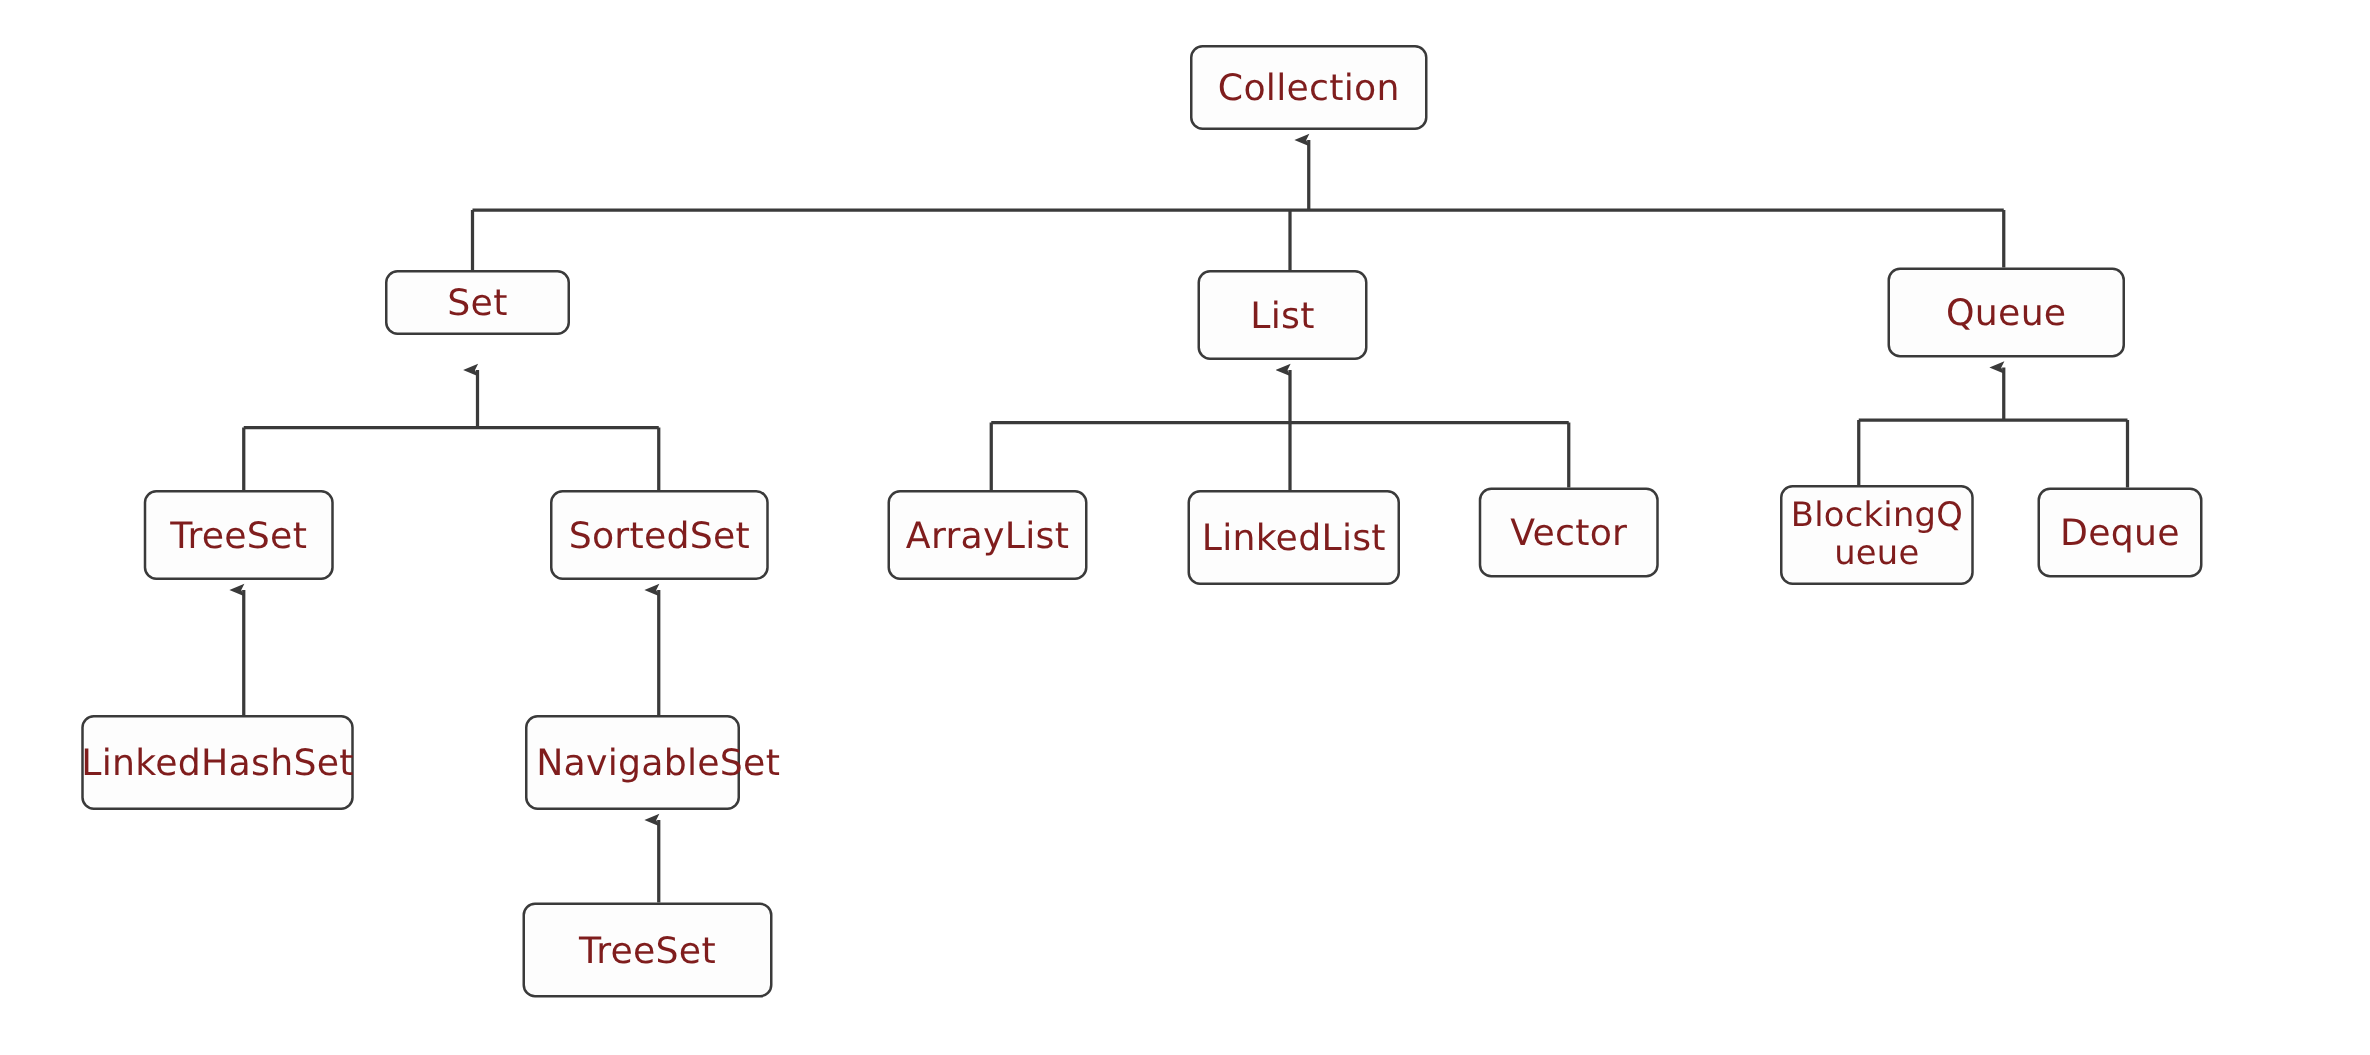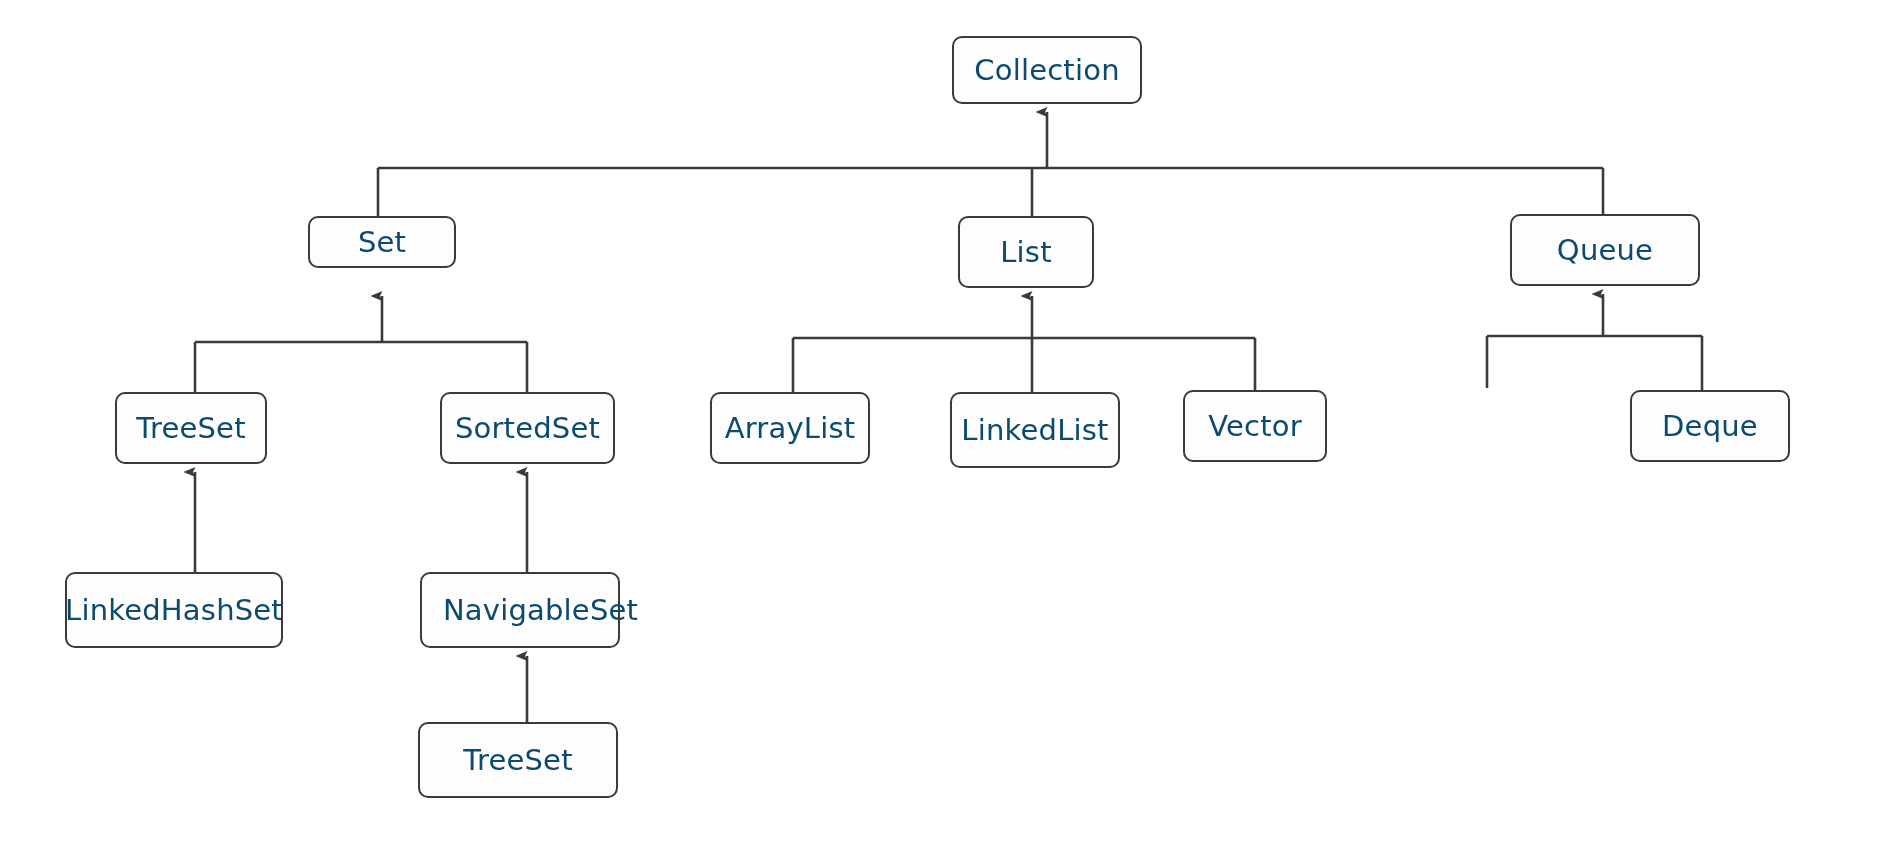--- a/index.html
+++ b/index.html
@@ -31,21 +31,21 @@
   .node {
     position: absolute;
     box-sizing: border-box;
     background: #fdfdfd;
     border: 2.5px solid #3a3a3a;
     border-radius: 10px;
     display: flex;
     align-items: center;
     justify-content: center;
     text-align: center;
-    color: #0c4a6e;
+    color: #7f1d1d;
     font-size: 29px;
     line-height: 1.12;
     letter-spacing: 0.2px;
     white-space: pre-line;
     padding: 0 6px;
   }
 </style>
 </head>
 <body>
 
@@ -90,18 +90,20 @@
 
   <div class="node" style="left:952px;  top:36px;  width:190px; height:68px;">Collection</div>
   <div class="node" style="left:308px;  top:216px; width:148px; height:52px;">Set</div>
   <div class="node" style="left:958px;  top:216px; width:136px; height:72px;">List</div>
   <div class="node" style="left:1510px; top:214px; width:190px; height:72px;">Queue</div>
   <div class="node" style="left:115px;  top:392px; width:152px; height:72px;">TreeSet</div>
   <div class="node" style="left:440px;  top:392px; width:175px; height:72px;">SortedSet</div>
   <div class="node" style="left:710px;  top:392px; width:160px; height:72px;">ArrayList</div>
   <div class="node" style="left:950px;  top:392px; width:170px; height:76px;">LinkedList</div>
   <div class="node" style="left:1183px; top:390px; width:144px; height:72px;">Vector</div>
-  <div class="node" style="left:1630px; top:390px; width:160px; height:72px;">Deque</div>
+  <div class="node" style="left:1424px; top:388px; width:155px; height:80px; font-size:27px;">BlockingQ
+ueue</div>
+  <div class="node" style="left:1630px; top:390px; width:132px; height:72px;">Deque</div>
   <div class="node" style="left:65px;   top:572px; width:218px; height:76px;">LinkedHashSet</div>
-  <div class="node" style="left:420px;  top:572px; width:200px; height:76px;padding-left:47px;">NavigableSet</div>
+  <div class="node" style="left:420px;  top:572px; width:172px; height:76px;padding-left:47px;">NavigableSet</div>
   <div class="node" style="left:418px;  top:722px; width:200px; height:76px;">TreeSet</div>
 
 </div>
 
 </body></html>

